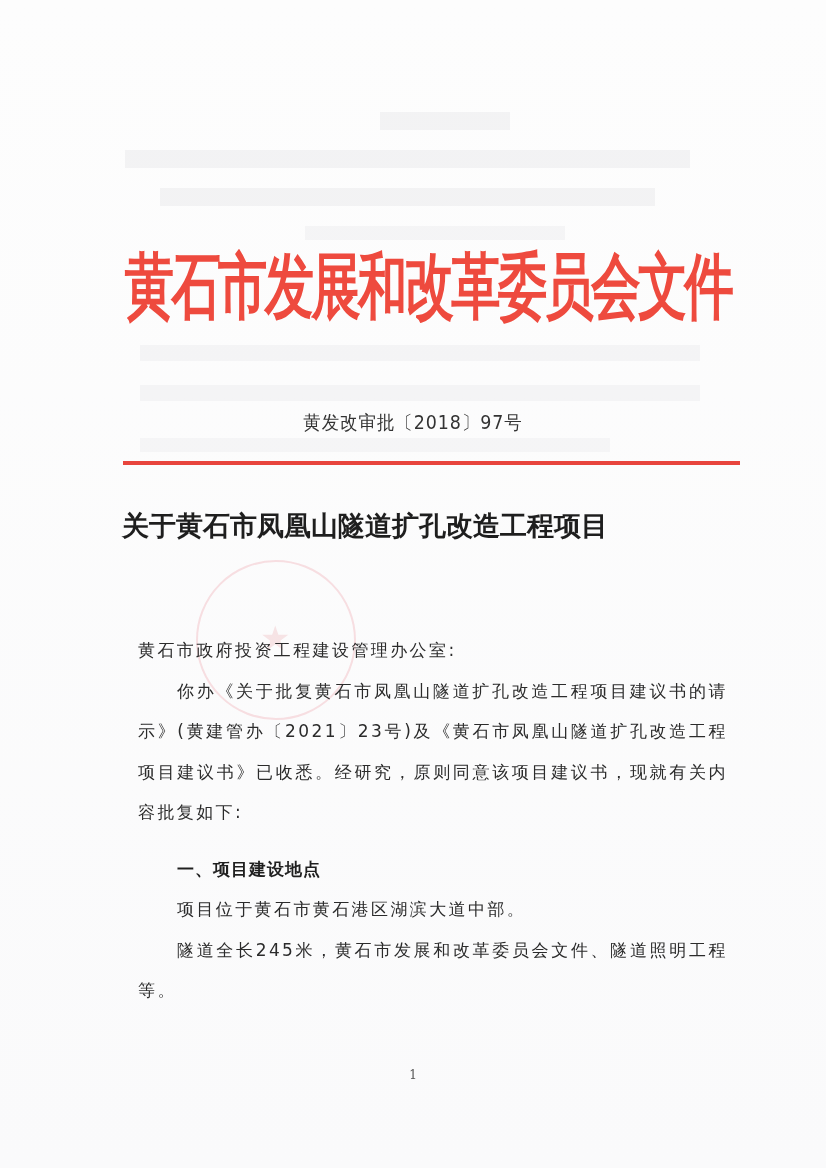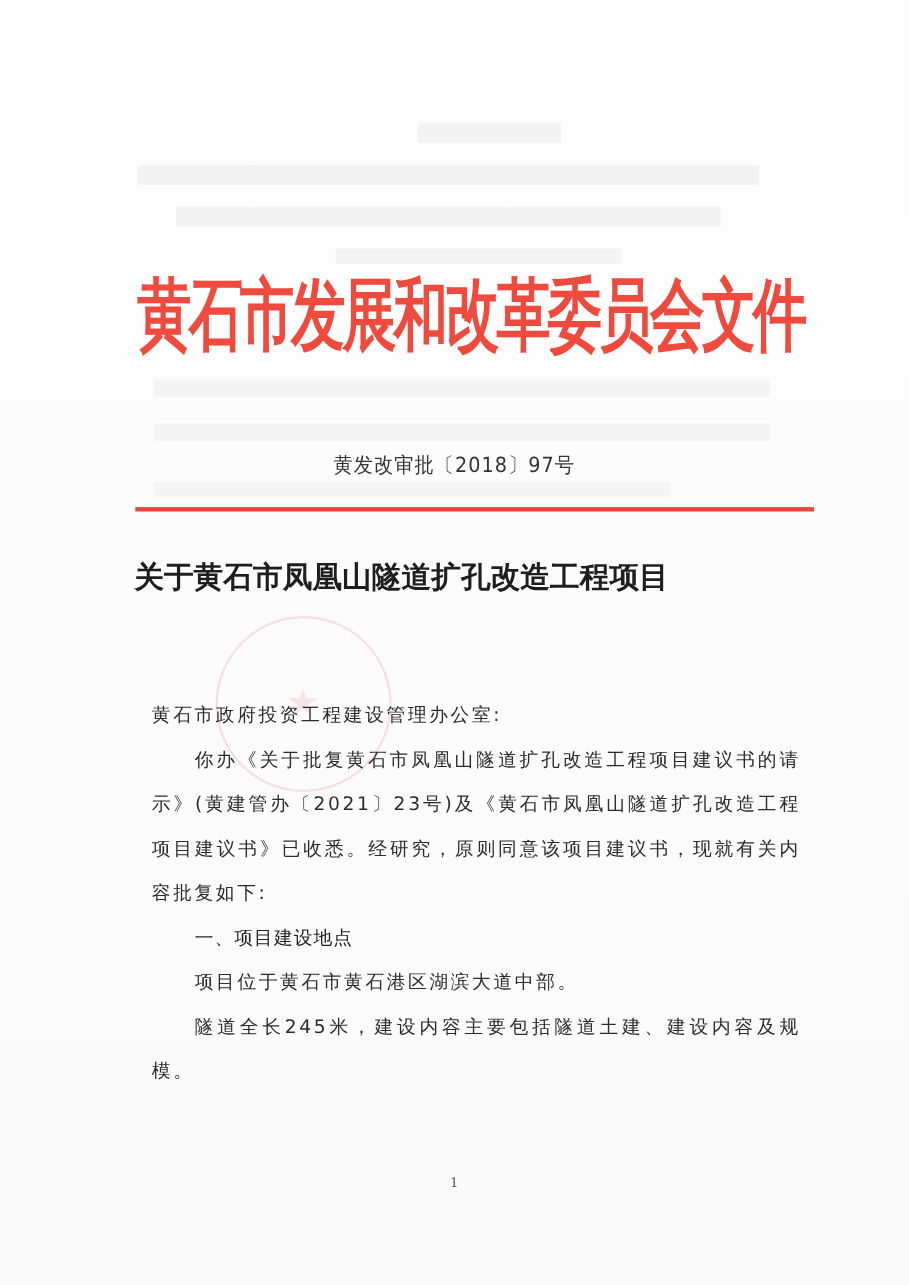--- a/index.html
+++ b/index.html
@@ -113,23 +113,24 @@
       color: #2b2b2b;
       letter-spacing: 2.4px;
     }
     .body p {
       margin: 0;
       text-align: justify;
     }
     .body .indent { text-indent: 39px; }
     .body .heading {
       text-indent: 39px;
-      font-weight: normal;
+      font-weight: bold;
       color: #1f1f1f;
       letter-spacing: 1px;
+      margin-top: 16px;
     }
     .page-number {
       position: absolute;
       left: 0;
       width: 826px;
       top: 1068px;
       text-align: center;
       font-family: "DejaVu Serif", "Liberation Serif", serif;
       font-size: 12px;
       color: #555;
@@ -160,17 +161,17 @@
 
   <div class="seal">
     <span class="star">★</span>
   </div>
 
   <div class="body">
     <p>黄石市政府投资工程建设管理办公室:</p>
     <p class="indent">你办《关于批复黄石市凤凰山隧道扩孔改造工程项目建议书的请示》(黄建管办〔2021〕23号)及《黄石市凤凰山隧道扩孔改造工程项目建议书》已收悉。经研究，原则同意该项目建议书，现就有关内容批复如下:</p>
     <p class="heading">一、项目建设地点</p>
     <p class="indent">项目位于黄石市黄石港区湖滨大道中部。</p>
-    <p class="indent">隧道全长245米，建设内容主要包括隧道土建、建设内容及规模。</p>
+    <p class="indent">隧道全长245米，黄石市发展和改革委员会文件、隧道照明工程等。</p>
   </div>
 
   <div class="page-number">1</div>
 </div>
 
 </body></html>

